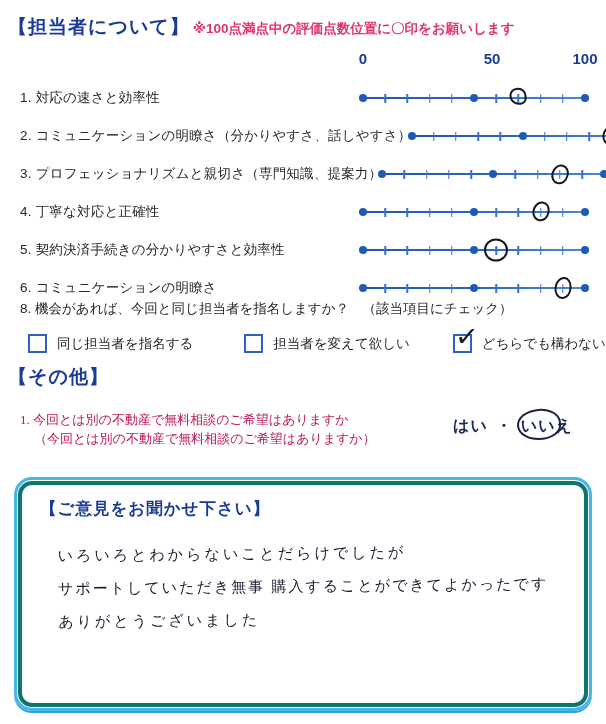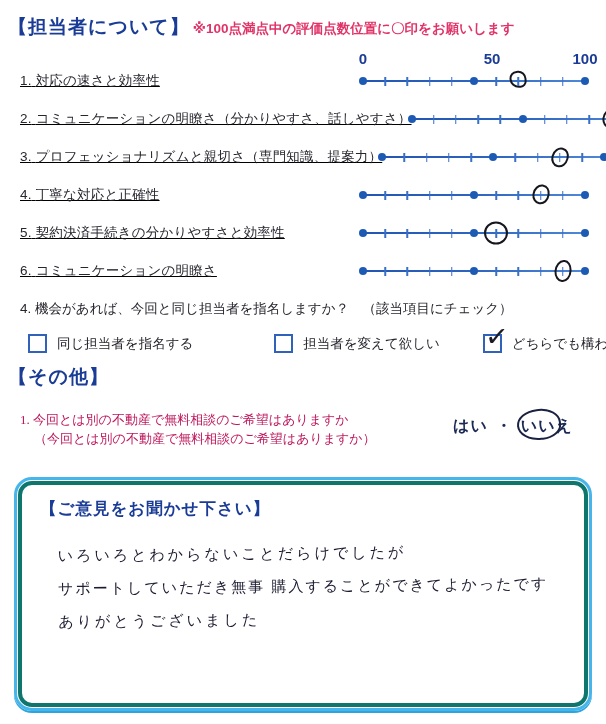--- a/index.html
+++ b/index.html
@@ -14,21 +14,21 @@
   .note-red { color:#e03368; font-size:13.5px; font-weight:bold; padding-bottom:2px; white-space:nowrap; }
 
   
   .scale-header { position:absolute; top:50px; right:21px; width:222px; height:18px; }
   .scale-header span { position:absolute; transform:translateX(-50%); color:#1a3c96; font-weight:bold; font-size:15px; }
   .scale-header .sl0   { left:0; }
   .scale-header .sl50  { left:50%;padding-left:36px; }
   .scale-header .sl100 { left:100%; }
 
   
-  .rating-rows { position:absolute; top:62px; left:20px; right:0;text-decoration:underline; }
+  .rating-rows { position:absolute; top:79px; left:20px; right:0; }
   .rating-row { display:flex; align-items:center; height:38px; }
   .item-label { font-size:13.5px; color:#26262e; letter-spacing:0.2px; white-space:nowrap; }
   .scale { position:relative; width:222px; height:16px; margin-left:auto; margin-right:21px; flex:none; }
   .scale-line { position:absolute; left:0; right:0; top:50%; height:2px; margin-top:-1px;
                 background:linear-gradient(to right,#2256b2 0%,#2d65c0 50%,#4f88d6 100%); }
   .scale .tick { position:absolute; top:50%; width:1.5px; height:9px; margin-top:-4.5px;
                  background:#3a6fc6; transform:translateX(-50%); }
   .scale .dot  { position:absolute; top:50%; width:8px; height:8px; border-radius:50%;
                  background:#1d5ab4; transform:translate(-50%,-50%); }
   .scale .d0   { left:0; }
@@ -39,21 +39,21 @@
                  transform:translate(-50%,-53%) rotate(8deg); background:transparent; }
   .rating-row:nth-child(1) .hand-circle { border-radius:48% 52% 40% 60%; transform:translate(-50%,-60%) rotate(-4deg); height:17px; }
   .rating-row:nth-child(3) .hand-circle { transform:translate(-50%,-48%) rotate(14deg); }
   .rating-row:nth-child(5) .hand-circle { width:24px; height:23px; border-radius:50%; transform:translate(-50%,-50%) rotate(0deg); }
   .rating-row:nth-child(6) .hand-circle { height:22px; transform:translate(-50%,-50%) rotate(3deg); }
 
   
   .q7 { position:absolute; top:300px; left:20px; font-size:13.5px; color:#26262e; white-space:nowrap; }
   .q7-options { position:absolute; top:334px; left:28px; display:flex; align-items:center; }
   .cb-group { display:flex; align-items:center; cursor:pointer; }
-  .cb-g2 { margin-left:81px;align-items:center; }
+  .cb-g2 { margin-left:51px;align-items:center; }
   .cb-g3 { margin-left:43px; }
   .checkbox { position:relative; width:19px; height:19px; border:2px solid #2f62b8; background:#fff; flex:none; }
   .check { position:absolute; left:0px; top:-13px; font-size:28px; line-height:28px; color:#1b1b26;
            font-weight:bold; transform:rotate(4deg); }
   .cb-label { margin-left:10px; font-size:13.5px; color:#26262e; white-space:nowrap; }
 
   
   .head-other { top:364px; }
   .other-q { position:absolute; top:410px; left:20px; font-size:13px; color:#be185d; line-height:19px;font-family:Liberation Serif, serif; }
   .other-q .l2 { padding-left:14px; }
@@ -200,21 +200,21 @@
           <span class="tick" style="left: 30%;"></span>
           <span class="tick" style="left: 40%;"></span>
           <span class="tick" style="left: 60%;"></span>
           <span class="tick" style="left: 70%;"></span>
           <span class="tick" style="left: 80%;"></span>
           <span class="tick" style="left: 90%;"></span>
         </span>
     </div>
   </div>
 
-  <div class="q7">4. 機会があれば、今回と同じ担当者を指名しますか？　（該当項目にチェック）</div>
+  <div class="q7">8. 機会があれば、今回と同じ担当者を指名しますか？　（該当項目にチェック）</div>
   <div class="q7-options">
     <span class="cb-group">
       <span class="checkbox">
         
       </span>
       <span class="cb-label">同じ担当者を指名する</span>
     </span>
     <span class="cb-group cb-g2">
       <span class="checkbox">
         

